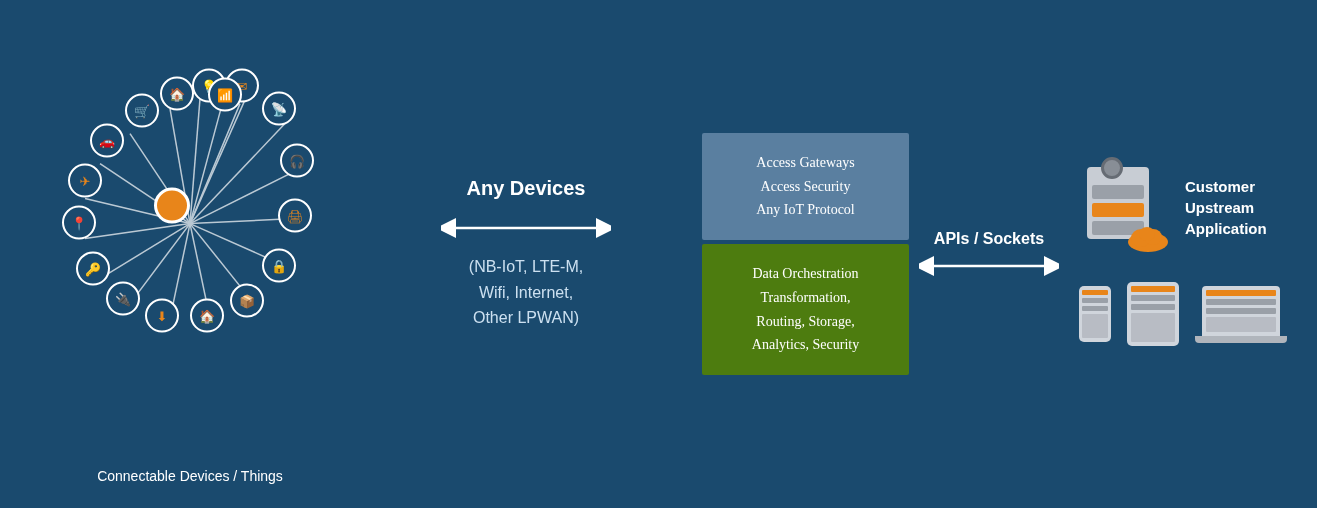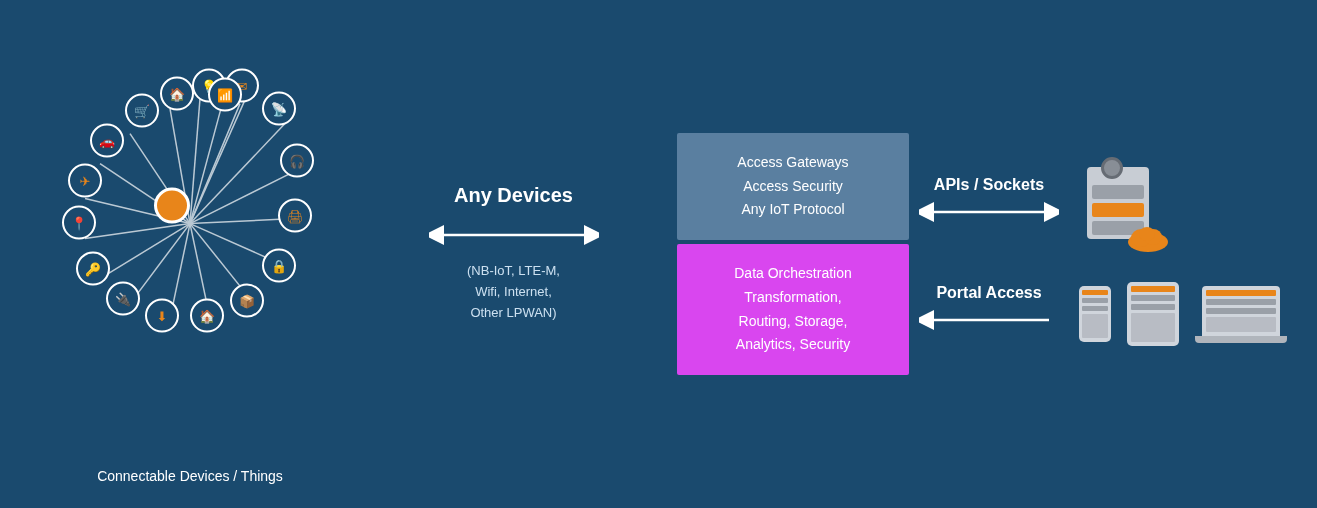--- a/index.html
+++ b/index.html
@@ -115,43 +115,44 @@
     .arrow-row {
       display: flex;
       align-items: center;
       width: 100%;
       justify-content: center;
       margin: 8px 0;
     }
 
     .bearer-sub-label {
       color: #cce0f0;
-      font-size: 13px;
+      font-size: 16px;
       text-align: center;
       line-height: 1.6;
       margin-top: 6px;
     }
 
     
     .center-box-section {
       display: flex;
       flex-direction: column;
-      width: 232px;
+      width: 207px;
       flex-shrink: 0;
+      font-family: Liberation Serif, serif;
     }
 
     .box-top {
       background: #5a7fa0;
       padding: 18px 14px;
       margin-bottom: 4px;
       border-radius: 2px;
     }
 
     .box-bottom {
-      background: #d946ef;
+      background: #4d7c0f;
       padding: 18px 14px;
       border-radius: 2px;
     }
 
     .box-text {
       color: white;
       font-size: 14px;
       line-height: 1.7;
       text-align: center;
     }
@@ -346,31 +347,20 @@
             <path d="M8,0 L0,4 L8,8 Z" fill="white"></path>
           </marker>
           <marker id="arrowRight2" markerWidth="8" markerHeight="8" refX="2" refY="4" orient="auto">
             <path d="M0,0 L8,4 L0,8 Z" fill="white"></path>
           </marker>
         </defs>
         <line x1="10" y1="12" x2="130" y2="12" stroke="white" stroke-width="2.5" marker-start="url(#arrowLeft2)" marker-end="url(#arrowRight2)"></line>
       </svg>
     </div>
 
-    <div class="arrow-label-group">
-      <div class="arrow-label">Portal Access</div>
-      <svg width="140" height="24" viewBox="0 0 140 24">
-        <defs>
-          <marker id="arrowLeft3" markerWidth="8" markerHeight="8" refX="6" refY="4" orient="auto">
-            <path d="M8,0 L0,4 L8,8 Z" fill="white"></path>
-          </marker>
-        </defs>
-        <line x1="10" y1="12" x2="130" y2="12" stroke="white" stroke-width="2.5" marker-start="url(#arrowLeft3)"></line>
-      </svg>
-    </div>
   </div>
 
   <div class="right-section">
 
     <div class="app-row">
 
       <div style="position:relative; width:90px; height:90px;">
 
         <div style="position:absolute; top:5px; left:8px; width:62px; height:72px; background:#c8cdd4; border-radius:4px;">
 
@@ -384,20 +374,23 @@
         <div style="position:absolute; bottom:0; right:0; width:42px; height:30px;">
           <svg viewBox="0 0 42 30" width="42" height="30">
             <ellipse cx="21" cy="20" rx="20" ry="10" fill="#e8851a"></ellipse>
             <ellipse cx="14" cy="16" rx="10" ry="9" fill="#e8851a"></ellipse>
             <ellipse cx="26" cy="15" rx="9" ry="8" fill="#e8851a"></ellipse>
             <ellipse cx="20" cy="12" rx="8" ry="7" fill="#e8851a"></ellipse>
           </svg>
         </div>
       </div>
 
+      <div class="app-text">
+        <div class="app-title">Customer<br>Upstream<br>Application</div>
+      </div>
     </div>
 
     <div class="app-row">
 
       <div style="width:32px; height:56px; background:#d0d5dc; border-radius:5px; padding:4px 3px; display:flex; flex-direction:column; gap:3px;">
         <div style="height:5px; background:#e8851a; border-radius:1px;"></div>
         <div style="height:5px; background:#9aa0a8; border-radius:1px;"></div>
         <div style="height:5px; background:#9aa0a8; border-radius:1px;"></div>
         <div style="flex:1; background:#b8bcc4; border-radius:1px;"></div>
       </div>

